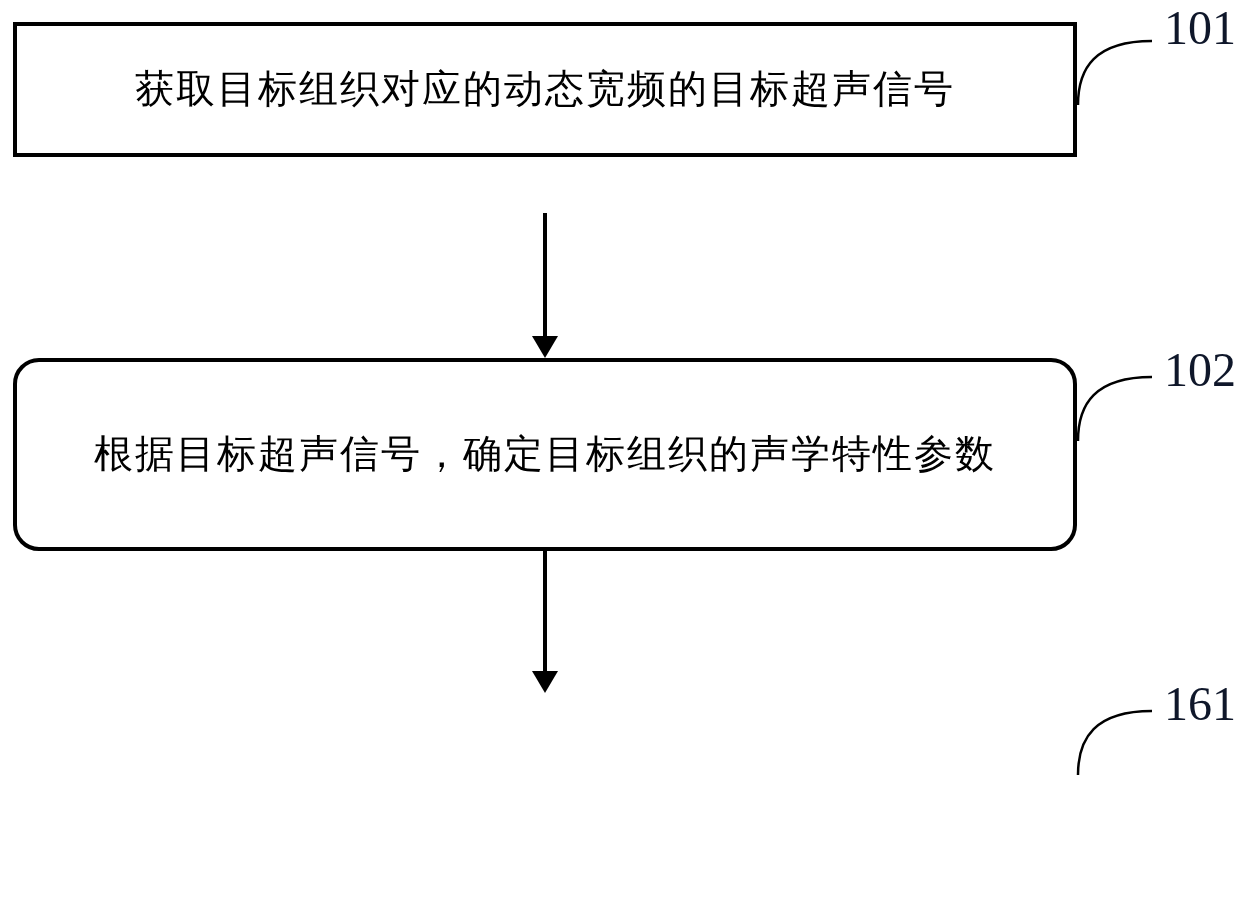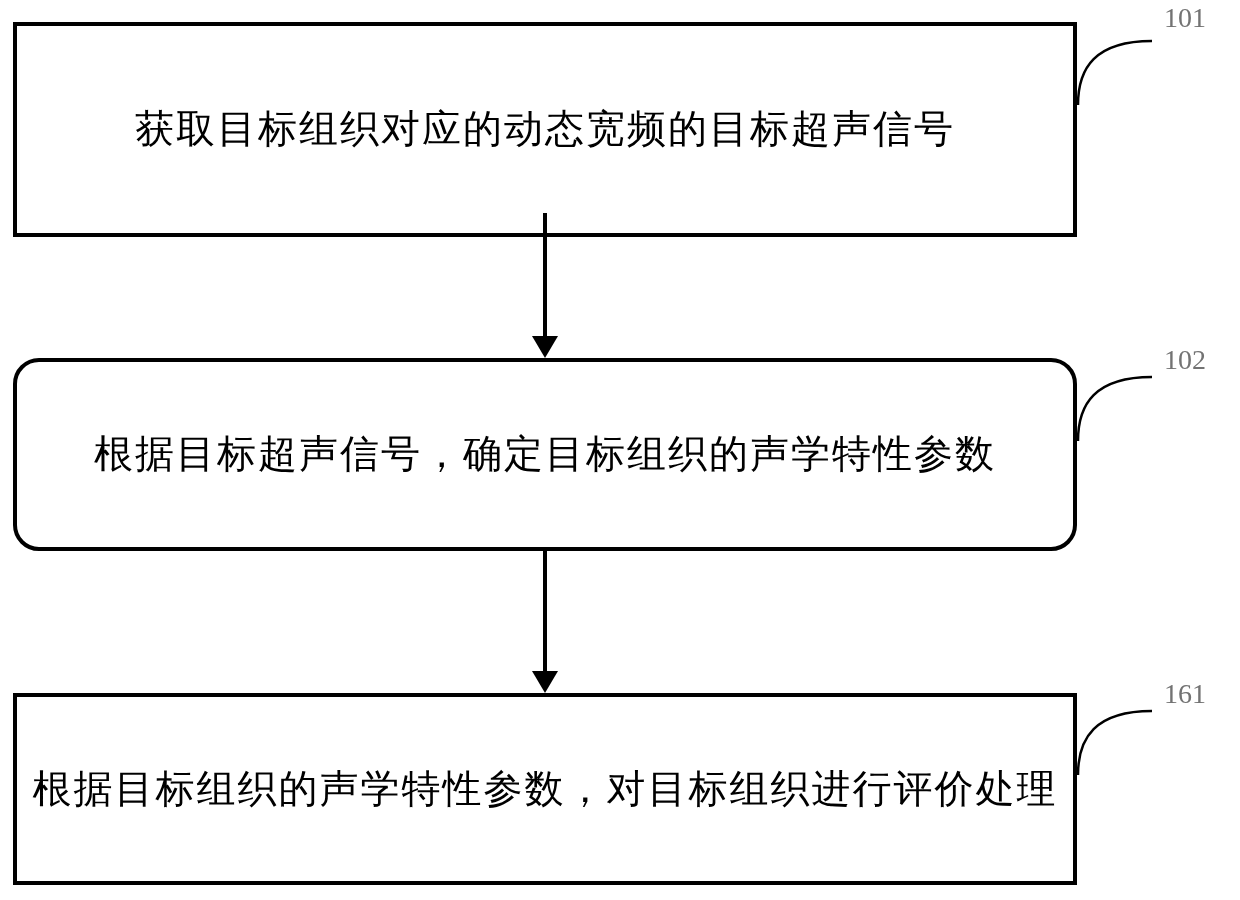--- a/index.html
+++ b/index.html
@@ -29,22 +29,22 @@
   .box-text {
     font-size: 39px;
     letter-spacing: 2px;
     color: #000000;
     text-align: center;
     white-space: nowrap;
     line-height: 1.2;
   }
   .ref-label {
     position: absolute;
-    font-size: 28px;
-    color: #737373;
+    font-size: 48px;
+    color: #0f172a;
     font-family: "Liberation Serif", "DejaVu Serif", serif;
     line-height: 1;
   }
   .flow-arrow {
     position: absolute;
     left: 532px;
     width: 26px;
   }
   .flow-arrow .shaft {
     position: absolute;
@@ -67,41 +67,38 @@
     position: absolute;
     width: 80px;
     height: 76px;
   }
 </style>
 </head>
 <body>
 
 <div class="figure">
 
-  <div class="step-box" style="top: 22px; height: 215px;">
+  <div class="step-box" style="top: 22px; height: 135px;">
     <div class="box-text">获取目标组织对应的动态宽频的目标超声信号</div>
   </div>
 
   <div class="flow-arrow" style="top: 213px; height: 145px;">
     <div class="shaft" style="height: 130px;"></div>
     <div class="head"></div>
   </div>
 
   <div class="step-box" style="top: 358px; height: 193px; border-radius: 26px;">
     <div class="box-text">根据目标超声信号，确定目标组织的声学特性参数</div>
   </div>
 
   <div class="flow-arrow" style="top: 551px; height: 142px;">
     <div class="shaft" style="height: 127px;"></div>
     <div class="head"></div>
   </div>
 
-  <div class="step-box" style="top: 693px; height: 192px;">
-    <div class="box-text">根据目标组织的声学特性参数，对目标组织进行评价处理</div>
-  </div>
 
   <svg class="leader" style="left: 1075px; top: 32px;" viewBox="0 0 80 76">
     <path d="M3,73 C3,36 20,9 77,9" fill="none" stroke="#000000" stroke-width="2.5"></path>
   </svg>
   <div class="ref-label" style="left: 1164px; top: 4px;">101</div>
 
   <svg class="leader" style="left: 1075px; top: 368px;" viewBox="0 0 80 76">
     <path d="M3,73 C3,36 20,9 77,9" fill="none" stroke="#000000" stroke-width="2.5"></path>
   </svg>
   <div class="ref-label" style="left: 1164px; top: 346px;">102</div>

